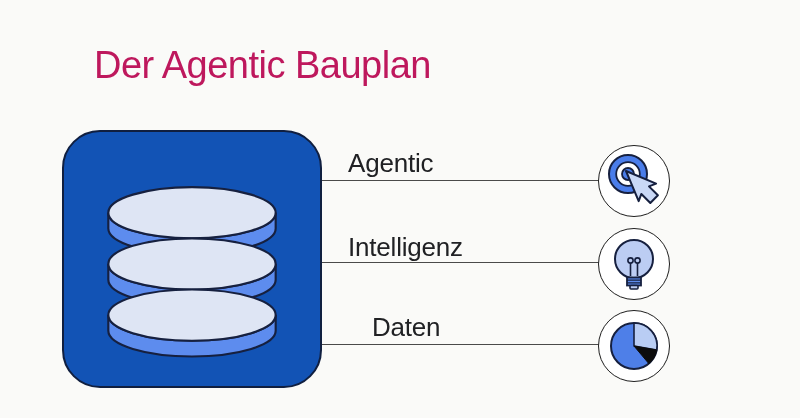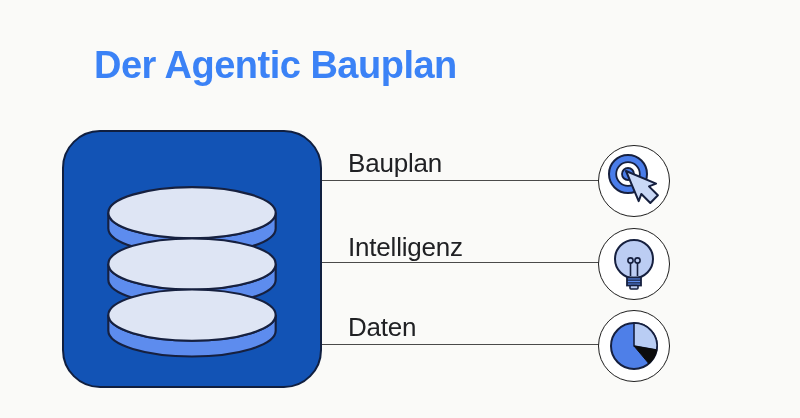--- a/index.html
+++ b/index.html
@@ -4,21 +4,21 @@
 <style>
   html,body{margin:0;padding:0;}
   body{
     width:800px;height:418px;position:relative;overflow:hidden;
     background:#fafaf8;
     font-family:"Liberation Sans", sans-serif;
     color:#1b1b1d;
   }
   .title{
     position:absolute;left:94px;top:44px;
-    font-size:38px;font-weight:700;letter-spacing:-0.5px;color:#3b82f6;
+    font-size:38px;font-weight:400;letter-spacing:-0.5px;color:#be185d;
   }
   .core-box{
     position:absolute;left:62px;top:130px;width:260px;height:258px;
     background:#1253b5;border:2px solid #101f40;border-radius:38px;
     box-sizing:border-box;
   }
   .core-box svg{position:absolute;left:0;top:0;width:100%;height:100%;}
   .connector{
     position:absolute;left:322px;width:277px;height:0;
     border-top:1.6px solid #4a4a4a;
@@ -27,21 +27,21 @@
     position:absolute;left:348px;
     font-size:26px;font-weight:400;color:#202124;letter-spacing:-0.2px;
   }
   .icon-circle{
     position:absolute;left:598px;width:70px;height:70px;
     border:1.7px solid #1f1f1f;border-radius:50%;background:#ffffff;
     box-sizing:content-box;
   }
   .icon-circle svg{width:70px;height:70px;display:block;}
   #line-aktion{top:180px;} #line-intelligenz{top:262px;} #line-daten{top:344px;}
-  #label-aktion{top:148px;} #label-intelligenz{top:232px;} #label-daten{top:312px;}
+  #label-aktion{top:148px;} #label-intelligenz{top:232px;} #label-daten{top:312px;margin-left:24px;}
   #circle-aktion{top:145px;} #circle-intelligenz{top:228px;} #circle-daten{top:310px;}
 </style>
 </head>
 <body>
 
 <div class="title">Der Agentic Bauplan</div>
 
 <div class="core-box">
   <svg viewBox="0 0 260 258">
     <g stroke="#16203f" stroke-width="2.2">
@@ -55,21 +55,21 @@
       <path d="M45 186 L45 202 A85 26 0 0 0 215 202 L215 186 A85 26 0 0 1 45 186 Z" fill="#5d8cee"></path>
       <ellipse cx="130" cy="186" rx="85" ry="26" fill="#dee5f4"></ellipse>
     </g>
   </svg>
 </div>
 
 <div class="connector" id="line-aktion"></div>
 <div class="connector" id="line-intelligenz"></div>
 <div class="connector" id="line-daten"></div>
 
-<div class="row-label" id="label-aktion">Bauplan</div>
+<div class="row-label" id="label-aktion">Agentic</div>
 <div class="row-label" id="label-intelligenz">Intelligenz</div>
 <div class="row-label" id="label-daten">Daten</div>
 
 <div class="icon-circle" id="circle-aktion">
   <svg viewBox="0 0 70 70">
     <circle cx="29" cy="28" r="19" fill="#4a7dea" stroke="#16203f" stroke-width="2"></circle>
     <circle cx="29" cy="28" r="11.8" fill="#ffffff" stroke="#16203f" stroke-width="1.8"></circle>
     <circle cx="29" cy="28" r="6" fill="#4a7dea" stroke="#16203f" stroke-width="1.8"></circle>
     <g transform="translate(27,25) rotate(-45) scale(1.12)">
       <polygon points="0,0 -11,27 -4.8,24.2 -4.8,35.5 4.8,35.5 4.8,24.2 11,27" fill="#c9d8f6" stroke="#16203f" stroke-width="1.8" stroke-linejoin="round"></polygon>

